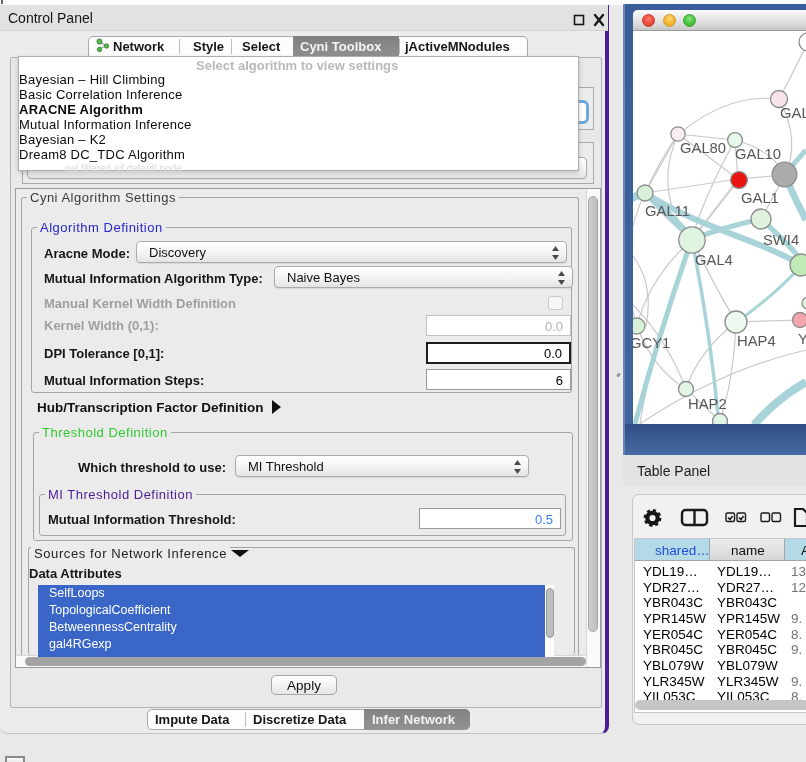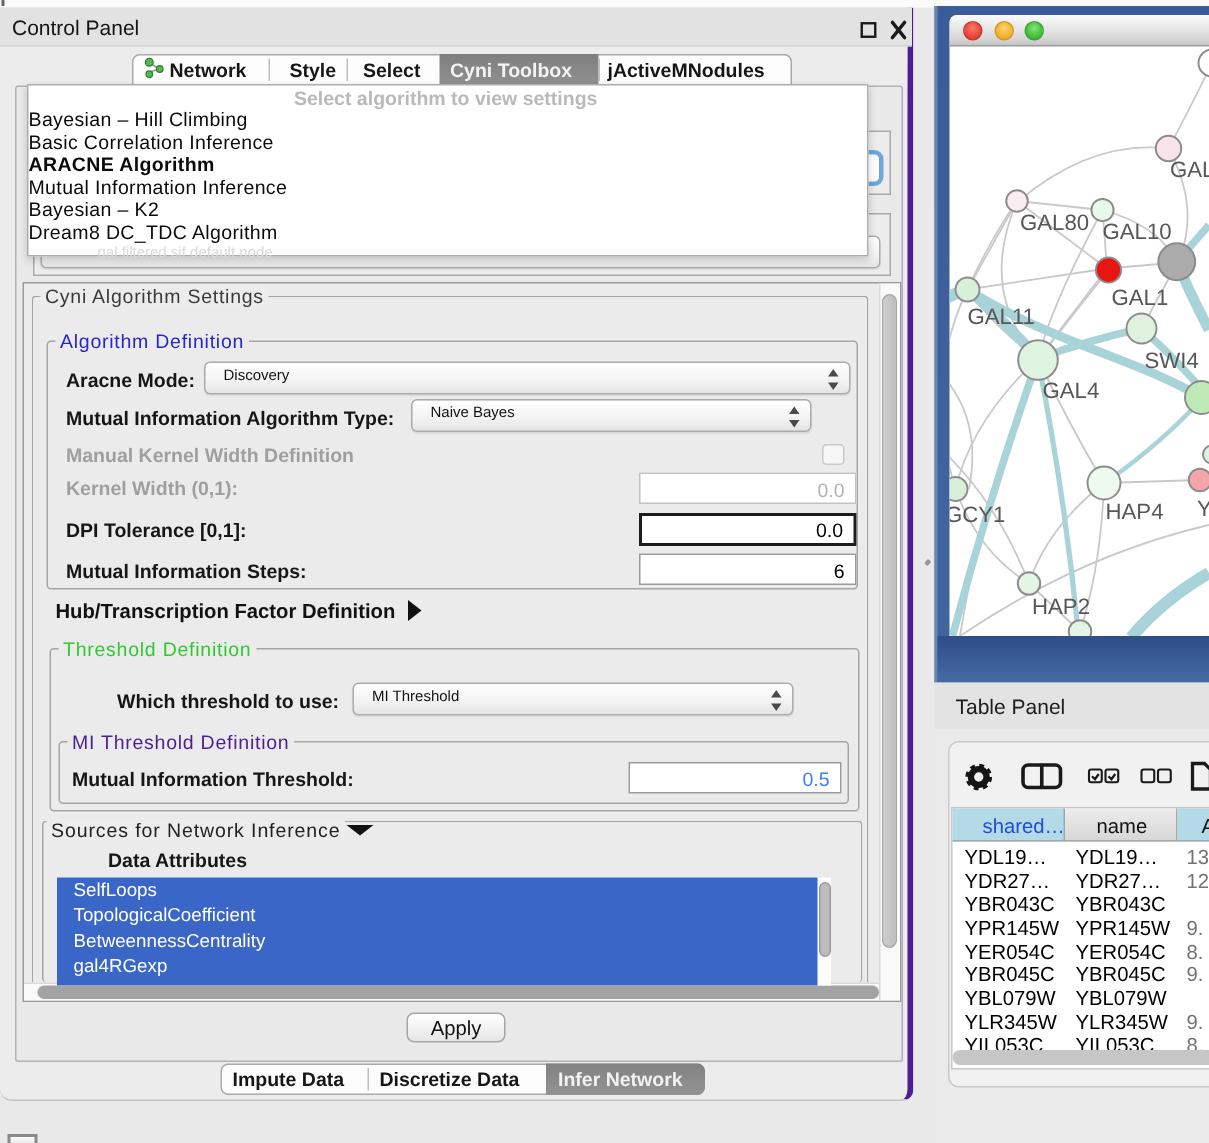--- a/index.html
+++ b/index.html
@@ -2,21 +2,21 @@
 <html><head><meta charset="utf-8"><style>
 *{margin:0;padding:0;box-sizing:border-box;font-family:"Liberation Sans",sans-serif;}
 html,body{width:806px;height:762px;overflow:hidden;background:#e9e9e9;}
 #stage{position:absolute;left:0;top:0;width:806px;height:762px;overflow:hidden;}
 .abs{position:absolute;}
 .lbl{font-size:13px;font-weight:bold;color:#161616;}
 .glbl{font-size:13px;font-weight:bold;color:#9f9f9f;}
 .group{position:absolute;border:1px solid #a5a5a5;border-radius:3px;}
 .gtitle{position:absolute;font-size:13px;background:#ececec;padding:0 3px;white-space:nowrap;letter-spacing:0.5px;}
 .combo{position:absolute;border:1px solid #ababab;border-radius:4px;background:linear-gradient(#ffffff,#f2f2f2 60%,#e4e4e4);box-shadow:0 1px 1px rgba(0,0,0,0.08);}
-.combo .ct{position:absolute;left:12px;top:3px;font-size:10px;color:#111;}
+.combo .ct{position:absolute;left:12px;top:3px;font-size:13px;color:#111;}
 .arr{position:absolute;width:0;height:0;}
 .field{position:absolute;background:#fff;border:1px solid #b9b9b9;font-size:13px;text-align:right;}
 .fv{position:absolute;right:7px;top:3px;font-size:13px;}
 </style></head>
 <body>
 <div id="stage">
 
   <div class="abs" style="left:0;top:0;width:806px;height:5px;background:#fbfbfb;"></div>
   <div class="abs" style="left:1px;top:0;width:2px;height:4px;background:#666;"></div>
 
@@ -70,21 +70,21 @@
 
     <div class="abs lbl" style="left:44px;top:241px;">Aracne Mode:</div>
     <div class="combo" style="left:136px;top:236px;width:431px;height:22px;">
         <span class="ct">Discovery</span>
         <svg style="position:absolute;right:6px;top:3px;" width="9" height="16" viewBox="0 0 9 16">
           <path d="M4.5 1 L8 6 L1 6 Z" fill="#4a4a4a"></path>
           <path d="M4.5 15 L8 10 L1 10 Z" fill="#4a4a4a"></path>
         </svg>
       </div>
     <div class="abs lbl" style="left:44px;top:266px;">Mutual Information Algorithm Type:</div>
-    <div class="combo" style="left:274px;top:261px;width:267px;height:22px;">
+    <div class="combo" style="left:274px;top:261px;width:299px;height:22px;">
         <span class="ct">Naive Bayes</span>
         <svg style="position:absolute;right:6px;top:3px;" width="9" height="16" viewBox="0 0 9 16">
           <path d="M4.5 1 L8 6 L1 6 Z" fill="#4a4a4a"></path>
           <path d="M4.5 15 L8 10 L1 10 Z" fill="#4a4a4a"></path>
         </svg>
       </div>
     <div class="abs glbl" style="left:44px;top:291px;">Manual Kernel Width Definition</div>
     <div class="abs" style="left:548px;top:291px;width:15px;height:14px;background:#f6f6f6;border:1px solid #c9c9c9;border-radius:3px;"></div>
     <div class="abs glbl" style="left:44px;top:313px;">Kernel Width (0,1):</div>
     <div class="field" style="left:426px;top:310px;width:145px;height:21px;border-color:#c2c2c2;">
@@ -116,21 +116,21 @@
     <div class="group" style="left:39px;top:489px;width:527px;height:42px;"></div>
     <div class="gtitle" style="left:45px;top:482px;color:#4c1d95;background:#ebebeb;">MI Threshold Definition</div>
     <div class="abs lbl" style="left:48px;top:507px;">Mutual Information Threshold:</div>
     <div class="field" style="left:419px;top:503px;width:142px;height:21px;border-color:#9a9a9a;">
         <span class="fv" style="color:#3b82f6;">0.5</span>
       </div>
 
     <div class="group" style="left:28px;top:542px;width:547px;height:108px;border-bottom:none;"></div>
     <div class="gtitle" style="left:31px;top:541px;color:#222;letter-spacing:0.6px;">Sources for Network Inference</div>
     <div class="arr" style="left:231px;top:545px;border-top:7px solid #111;border-left:9px solid transparent;border-right:9px solid transparent;"></div>
-    <div class="abs lbl" style="left:29px;top:561px;margin-left:43px;">Data Attributes</div>
+    <div class="abs lbl" style="left:29px;top:561px;">Data Attributes</div>
 
     <div class="abs" style="left:38px;top:580px;width:516px;height:72px;background:#fff;"></div>
     <div class="abs" style="left:38px;top:580px;width:507px;height:72px;background:#3a66c8;"></div>
     <div class="abs" style="left:546px;top:583px;width:8px;height:50px;background:#bdbdbd;border:1px solid #9a9a9a;border-radius:4px;"></div>
     <div class="abs" style="left:49px;top:580px;font-size:12.5px;color:#fff;line-height:17px;white-space:pre;">SelfLoops
 TopologicalCoefficient
 BetweennessCentrality
 gal4RGexp</div>
 
     <div class="abs" style="left:271px;top:670px;width:66px;height:20px;background:linear-gradient(#ffffff,#e6e6e6);border:1px solid #a5a5a5;border-radius:5px;text-align:center;font-size:13.5px;color:#111;line-height:19px;">Apply</div>

